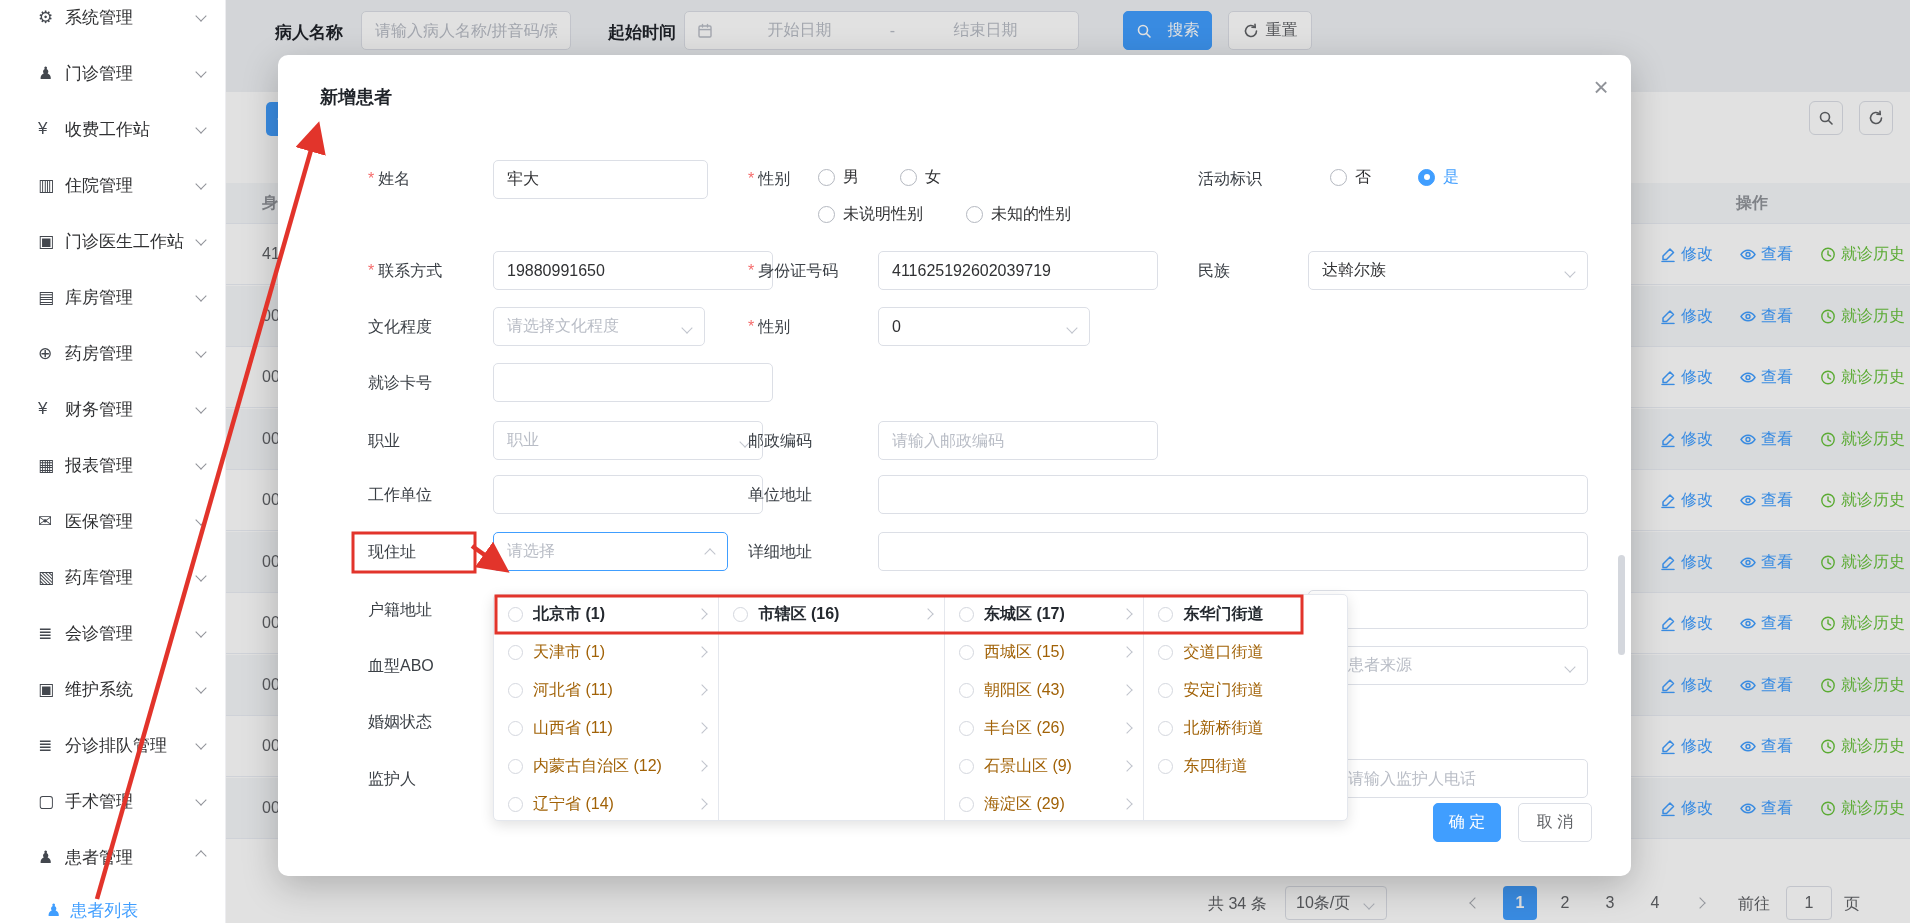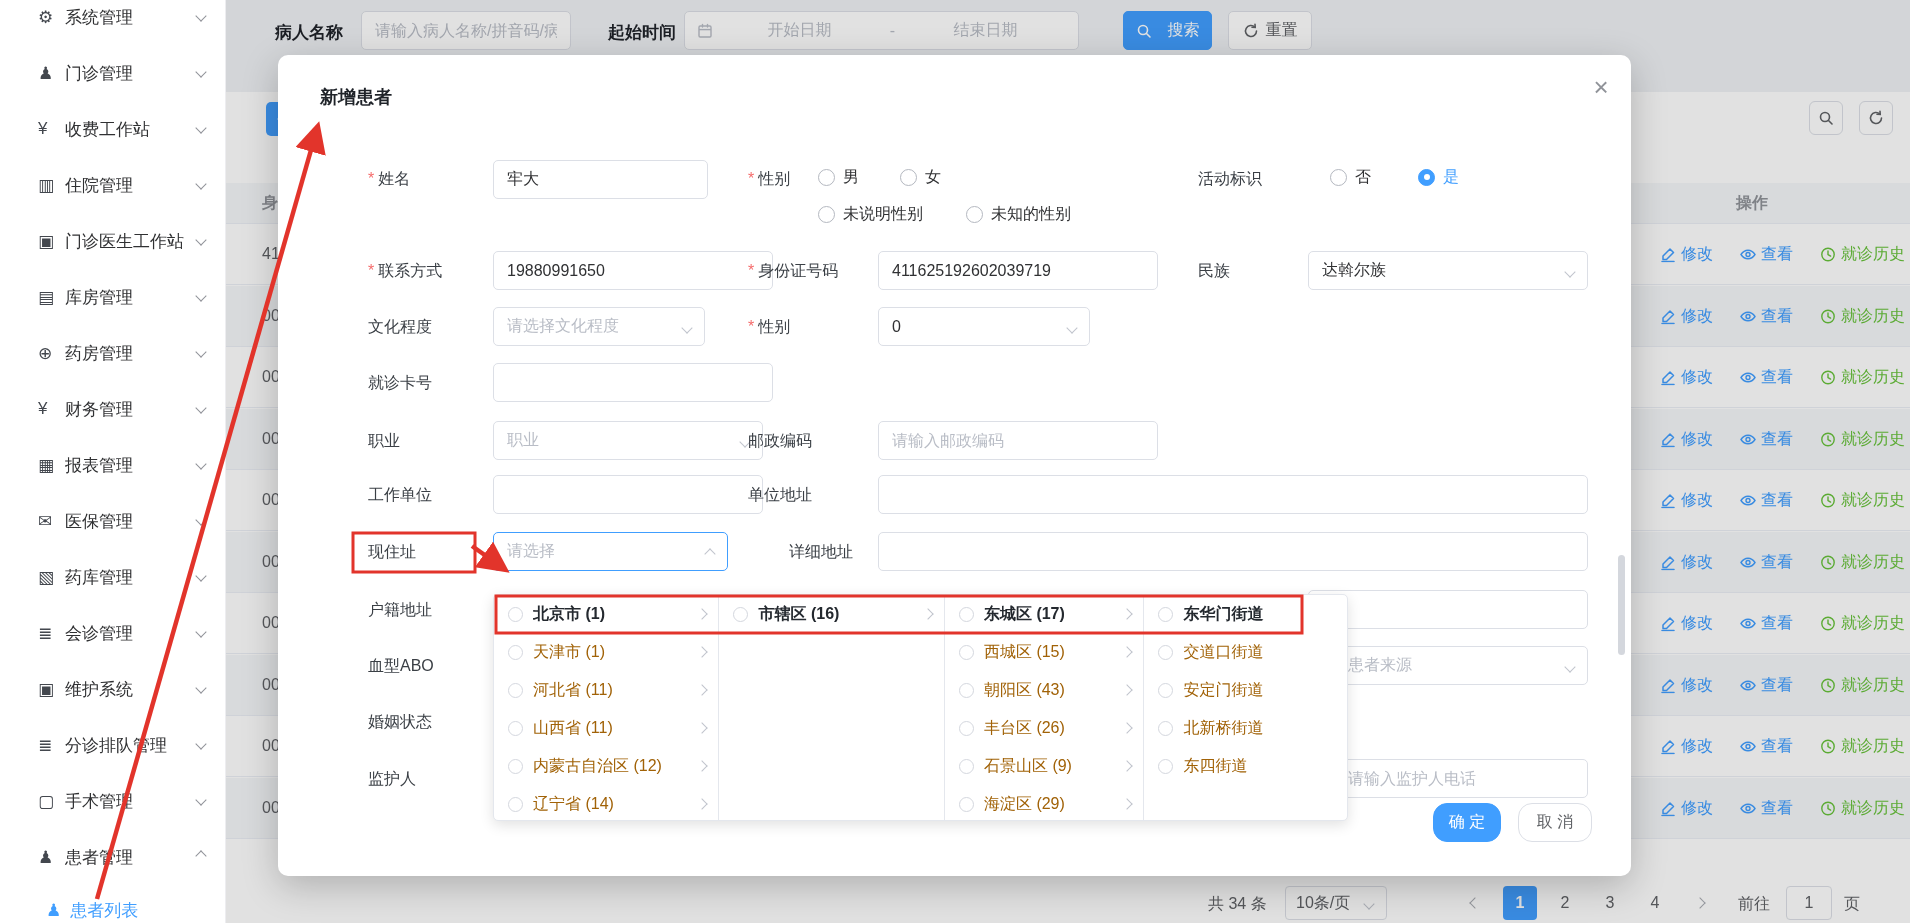--- a/index.html
+++ b/index.html
@@ -83,21 +83,21 @@
              font-size:26px; color:#909399; cursor:pointer; line-height:34px; text-align:center; font-family:inherit; }
   .lab { position:absolute; font-size:16px; color:#3a3f45; line-height:20px; white-space:nowrap; }
   .star { color:#F56C6C; margin-right:4px; }
   .radio { position:absolute; display:inline-flex; align-items:center; gap:8px; font-size:16px;
            color:#303133; cursor:pointer; height:22px; }
   .dot { width:17px; height:17px; border-radius:50%; border:1.5px solid #b4b8c0; background:#fff; position:relative; flex:none; }
   .radio.checked .dot { background:#409EFF; border-color:#409EFF; }
   .radio.checked .dot::after { content:""; position:absolute; inset:0; margin:auto; width:6px; height:6px;
                                border-radius:50%; background:#fff; }
   .radio.checked .rlab { color:#409EFF; }
-  .m-footer-btn { position:absolute; height:39px; border-radius:14px; font-size:16px; cursor:pointer;
+  .m-footer-btn { position:absolute; height:39px; border-radius:5px; font-size:16px; cursor:pointer;
                   font-family:inherit; display:flex; align-items:center; justify-content:center; }
   .m-confirm { left:1155px; top:748px; width:68px; background:#409EFF; border:1px solid #409EFF; color:#fff; }
   .m-cancel { left:1240px; top:748px; width:74px; background:#fff; border:1px solid #dcdfe6; color:#606266; }
   .m-scrollthumb { position:absolute; left:1340px; top:500px; width:7px; height:100px; border-radius:4px; background:#d4d7dd; }
   
   .cascader { position:absolute; left:215px; top:539px; width:855px; height:227px; background:#fff;
               border:1px solid #e4e7ed; border-radius:5px; box-shadow:0 4px 14px rgba(0,0,0,0.12);
               display:flex; z-index:3; overflow:hidden; }
   .ccol { height:100%; border-right:1px solid #e4e7ed; }
   .ccol:last-child { border-right:none; }
@@ -593,21 +593,21 @@
   <div class="lab" style="left:90px; top:430px;"><span>工作单位</span></div>
   <input class="inp" style="left: 215px; top: 420px; width: 270px;">
   <div class="lab" style="left:470px; top:430px;"><span>单位地址</span></div>
   <input class="inp" style="left: 600px; top: 420px; width: 710px;">
 
   <div class="lab" style="left:90px; top:487px;"><span>现住址</span></div>
   <div class="sel focused" style="left:215px; top:477px; width:235px;">
       <span class="ph">请选择</span>
       <i class="chv up"></i>
     </div>
-  <div class="lab" style="left:470px; top:487px;margin-left:41px;"><span>详细地址</span></div>
+  <div class="lab" style="left:470px; top:487px;"><span>详细地址</span></div>
   <input class="inp" style="left: 600px; top: 477px; width: 710px;">
 
   <div class="lab" style="left:90px; top:545px;"><span>户籍地址</span></div>
   <input class="inp" style="left: 1030px; top: 535px; width: 280px;">
 
   <div class="lab" style="left:90px; top:601px;"><span>血型ABO</span></div>
   <div class="sel" style="left:1056px; top:591px; width:254px;">
       <span class="ph">患者来源</span>
       <i class="chv"></i>
     </div>

